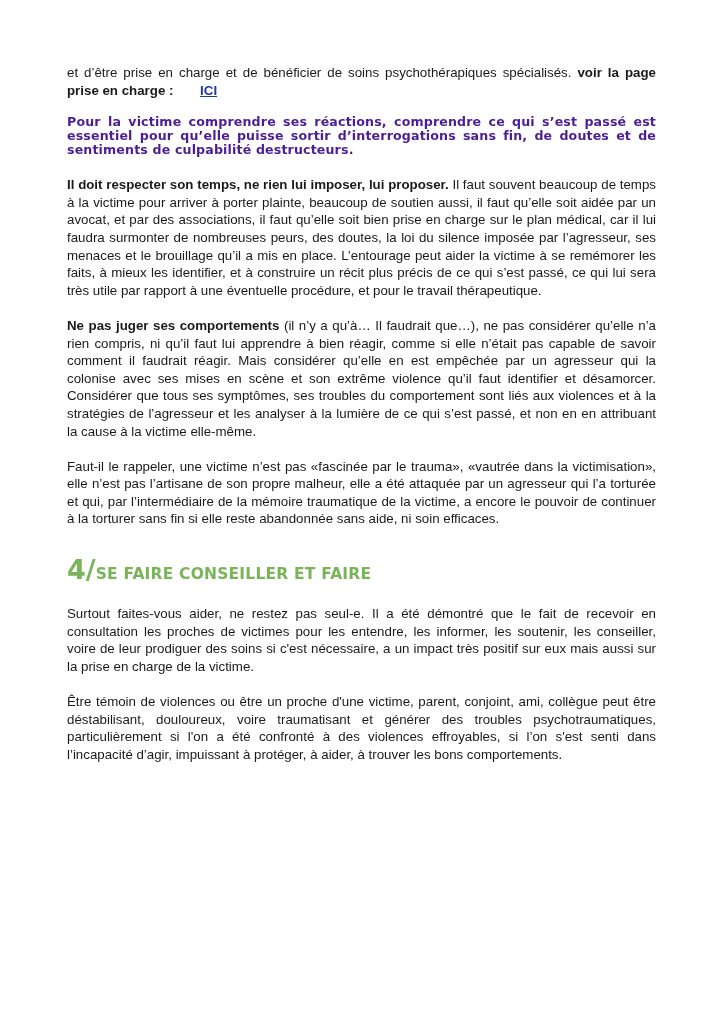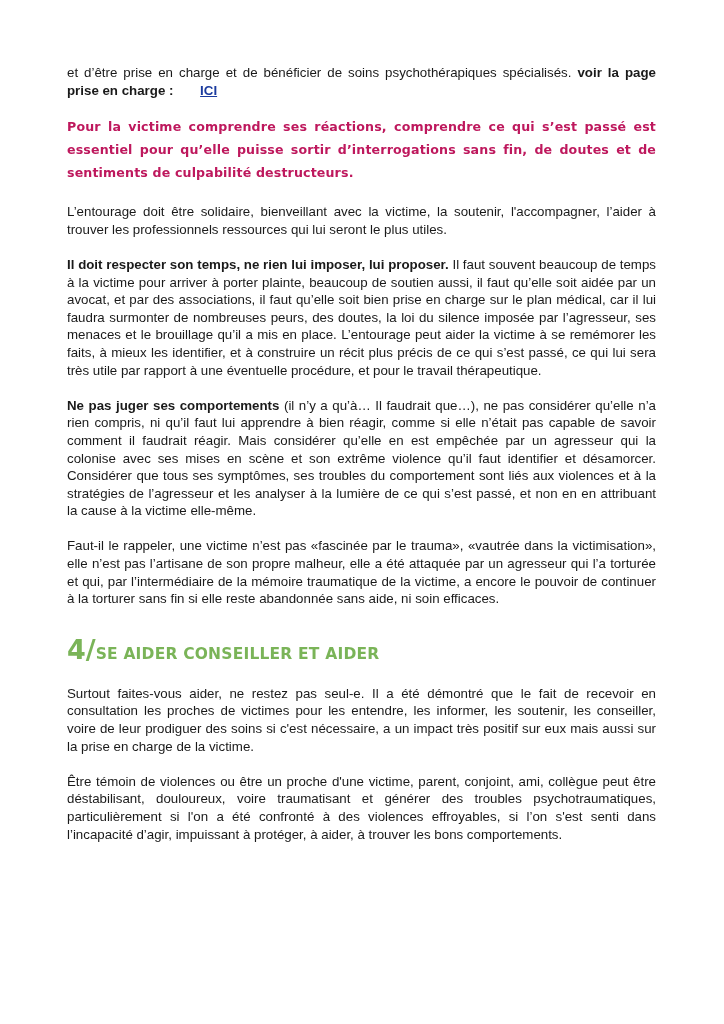--- a/index.html
+++ b/index.html
@@ -30,22 +30,22 @@
     .para b { font-weight: bold; }
     .link {
       color: #1a3a9e;
       text-decoration: underline;
       font-weight: bold;
       padding-left: 23px;
     }
     .green-para {
       font-family: "DejaVu Sans", sans-serif;
       font-size: 12.6px;
-      line-height: 23px;
-      color: #be185d;
+      line-height: 14px;
+      color: #4c1d95;
       font-weight: bold;
       text-align: justify;
       margin: 0 0 19px 0;
       letter-spacing: 0.15px;
     }
     .heading {
       font-family: "DejaVu Sans", sans-serif;
       color: #7ab458;
       font-weight: bold;
       margin: 27px 0 20px 0;
@@ -66,38 +66,35 @@
 <body>
 
 <div class="page">
 
   <p class="para p1">
     <span>et d’être prise en charge et de bénéficier de soins psychothérapiques spécialisés. </span><b>voir la page prise en charge : </b><a class="link">ICI</a>
   </p>
 
   <p class="green-para">Pour la victime comprendre ses réactions, comprendre ce qui s’est passé est essentiel pour qu’elle puisse sortir d’interrogations sans fin, de doutes et de sentiments de culpabilité destructeurs.</p>
 
-  <p class="para">
-    <b></b><span>L’entourage doit être solidaire, bienveillant avec la victime, la soutenir, l'accompagner, l’aider à trouver les professionnels ressources qui lui seront le plus utiles.</span>
-  </p>
 
   <p class="para">
     <b>Il doit respecter son temps, ne rien lui imposer, lui proposer.</b><span> Il faut souvent beaucoup de temps à la victime pour arriver à porter plainte, beaucoup de soutien aussi, il faut qu’elle soit aidée par un avocat, et par des associations, il faut qu’elle soit bien prise en charge sur le plan médical, car il lui faudra surmonter de nombreuses peurs, des doutes, la loi du silence imposée par l’agresseur, ses menaces et le brouillage qu’il a mis en place. L’entourage peut aider la victime à se remémorer les faits, à mieux les identifier, et à construire un récit plus précis de ce qui s’est passé, ce qui lui sera très utile par rapport à une éventuelle procédure, et pour le travail thérapeutique.</span>
   </p>
 
   <p class="para">
     <b>Ne pas juger ses comportements</b><span> (il n’y a qu’à… Il faudrait que…), ne pas considérer qu’elle n’a rien compris, ni qu’il faut lui apprendre à bien réagir, comme si elle n’était pas capable de savoir comment il faudrait réagir. Mais considérer qu’elle en est empêchée par un agresseur qui la colonise avec ses mises en scène et son extrême violence qu’il faut identifier et désamorcer. Considérer que tous ses symptômes, ses troubles du comportement sont liés aux violences et à la stratégies de l’agresseur et les analyser à la lumière de ce qui s’est passé, et non en en attribuant la cause à la victime elle-même.</span>
   </p>
 
   <p class="para">
     <b></b><span>Faut-il le rappeler, une victime n’est pas «fascinée par le trauma», «vautrée dans la victimisation», elle n’est pas l’artisane de son propre malheur, elle a été attaquée par un agresseur qui l’a torturée et qui, par l’intermédiaire de la mémoire traumatique de la victime, a encore le pouvoir de continuer à la torturer sans fin si elle reste abandonnée sans aide, ni soin efficaces.</span>
   </p>
 
   <h2 class="heading">
     <span class="num">4/</span>
-      <span class="title">SE AIDER CONSEILLER ET AIDER</span>
+      <span class="title">SE FAIRE CONSEILLER ET FAIRE</span>
   </h2>
 
   <p class="para">Surtout faites-vous aider, ne restez pas seul-e. Il a été démontré que le fait de recevoir en consultation les proches de victimes pour les entendre, les informer, les soutenir, les conseiller, voire de leur prodiguer des soins si c'est nécessaire, a un impact très positif sur eux mais aussi sur la prise en charge de la victime.</p>
 
   <p class="para">Être témoin de violences ou être un proche d'une victime, parent, conjoint, ami, collègue peut être déstabilisant, douloureux, voire traumatisant et générer des troubles psychotraumatiques, particulièrement si l'on a été confronté à des violences effroyables, si l’on s'est senti dans l’incapacité d’agir, impuissant à protéger, à aider, à trouver les bons comportements.</p>
 
 </div>
 
 </body></html>

